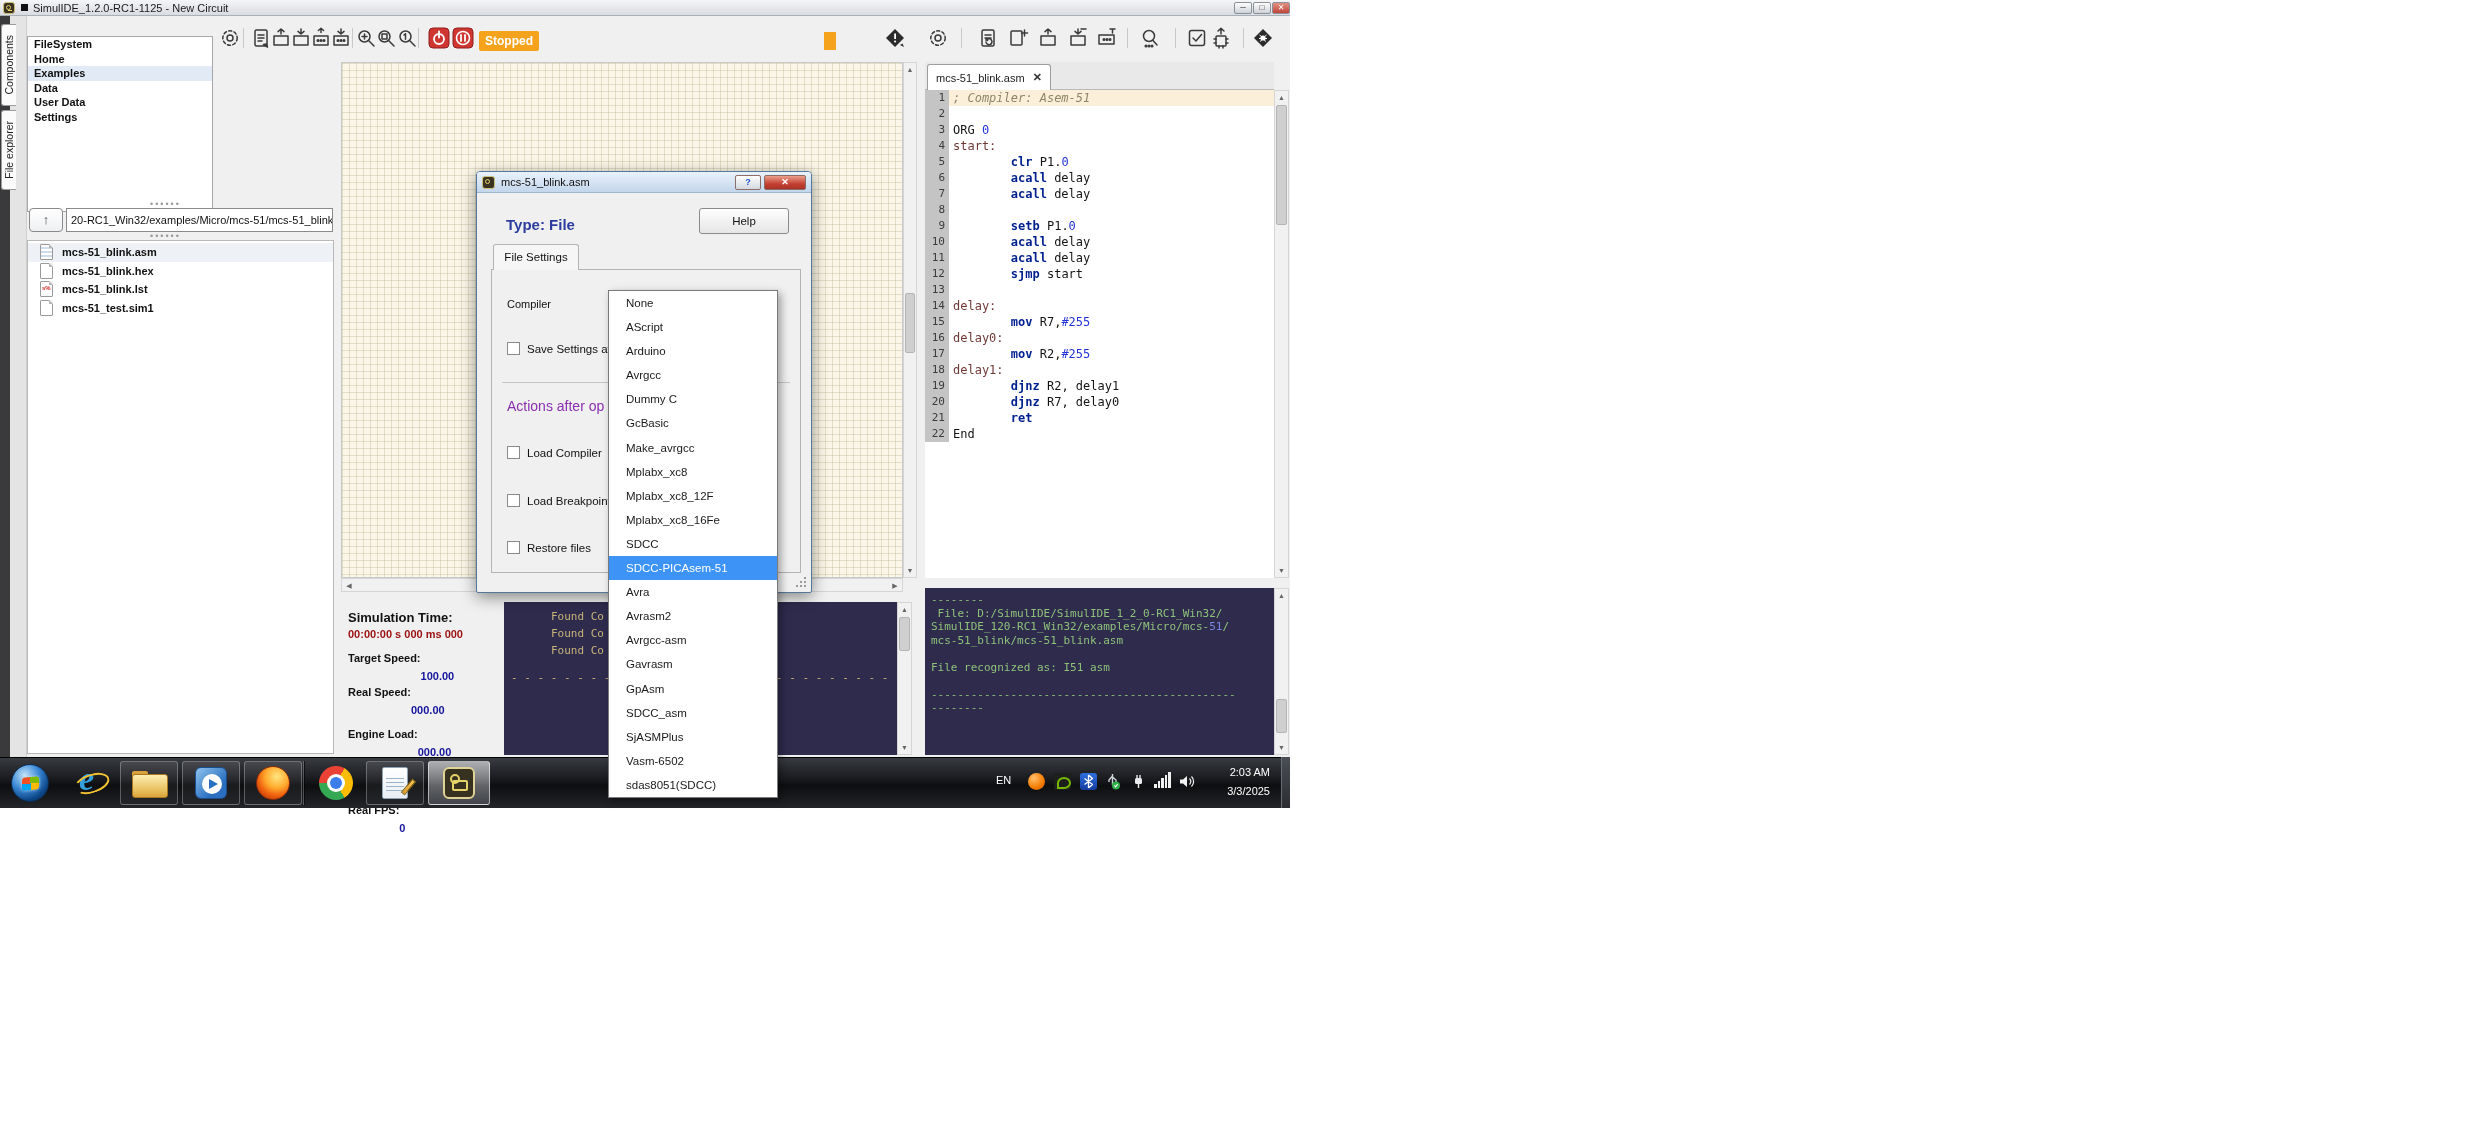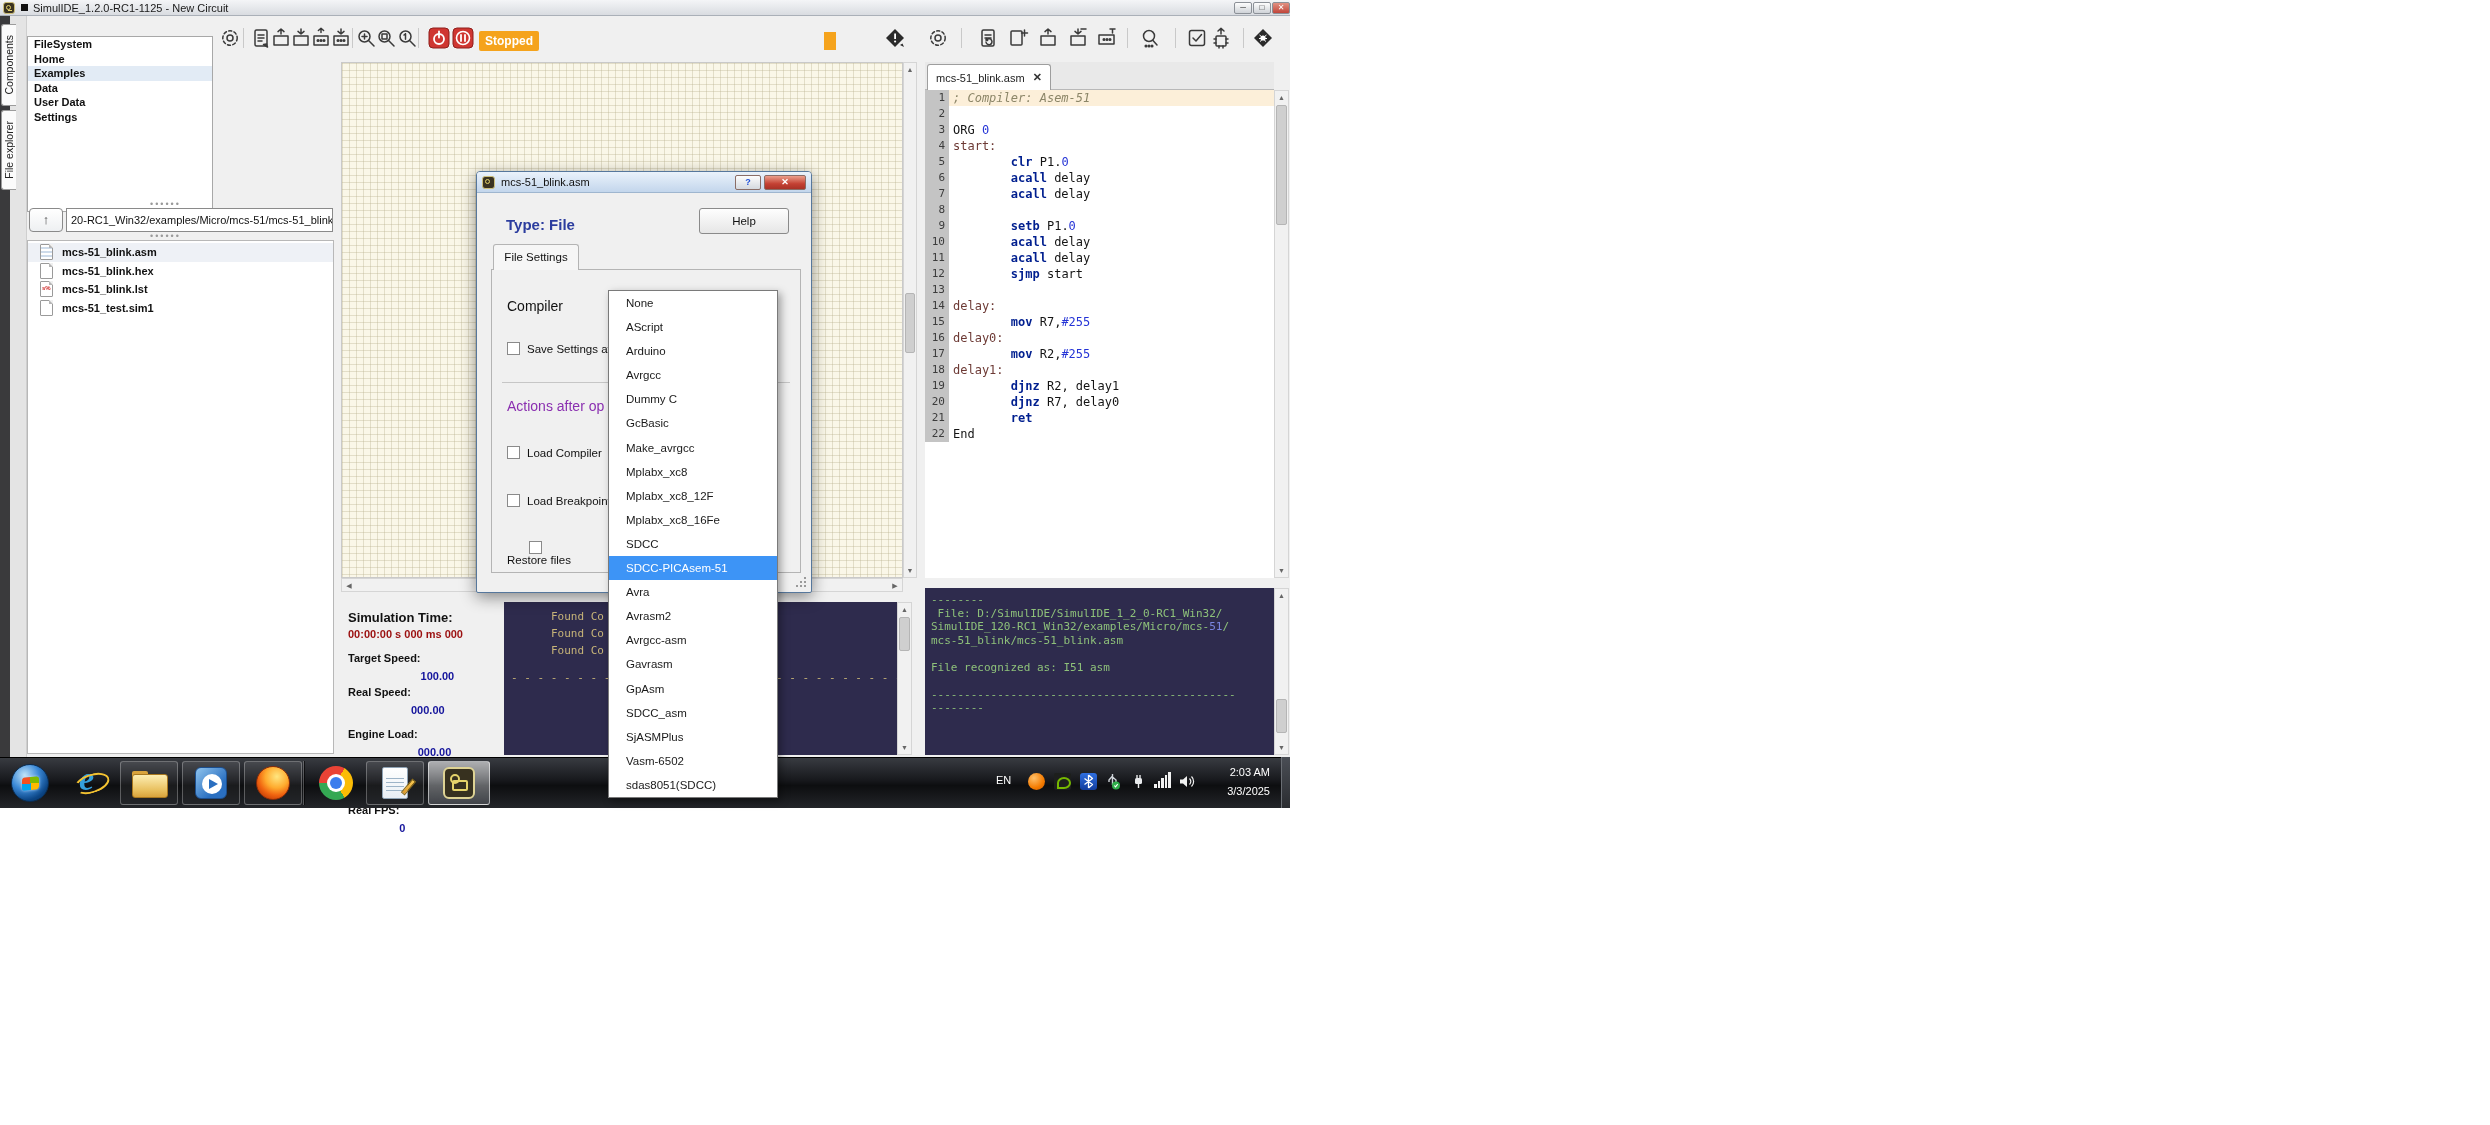--- a/index.html
+++ b/index.html
@@ -94,21 +94,21 @@
   #dialog-titlebar .dlg-logo { width:13px; height:13px; border-radius:3px; background:#3a3322; border:1px solid #cdbf7a; position:relative; }
   #dialog-titlebar .dlg-logo:before { content:""; position:absolute; left:2px; top:2px; width:3px; height:3px; border-radius:50%; border:1px solid #e5d36a; }
   #dialog-titlebar .dlg-title { font-size:11px; color:#111; margin-left:6px; }
   .dlg-btn { position:absolute; top:3px; height:15px; border:1px solid #8a6d66; border-radius:2px; font-size:9px; text-align:center; line-height:13px; }
   #dlg-help-btn { right:50px; width:26px; background:linear-gradient(#fdfdfd,#d4d9df); color:#1d4ed8; font-weight:bold; }
   #dlg-close-btn { right:5px; width:42px; background:linear-gradient(#eb9f8c,#c44133 60%,#a93227); color:#fff; font-weight:bold; }
   #dlg-type { position:absolute; left:29px; top:44px; font-size:15px; font-weight:600; color:#2b3c9e; }
   #help-btn { position:absolute; right:22px; top:36px; width:90px; height:26px; background:linear-gradient(#fefefe,#e6e6e6); border:1px solid #8a8a8a; border-radius:3px; font-size:11.5px; text-align:center; line-height:24px; color:#111; }
   #dlg-tab { position:absolute; left:16px; top:72px; width:86px; height:26px; background:#f6f6f6; border:1px solid #b4b4b4; border-bottom:none; border-radius:3px 3px 0 0; font-size:11.5px; text-align:center; line-height:25px; color:#111; z-index:2; }
   #dlg-pane { position:absolute; left:14px; top:97px; width:310px; height:304px; border:1px solid #b4b4b4; }
-  #dlg-compiler-label { position:absolute; left:15px; top:28px; font-size:14px; color:#111; }
+  #dlg-compiler-label { position:absolute; left:15px; top:28px; font-size:11px; color:#111; }
   .dlg-check { position:absolute; display:flex; align-items:center; font-size:11.5px; color:#111; }
   .dlg-check .box { width:13px; height:13px; background:#fff; border:1px solid #8a8a8a; margin-right:7px; flex:0 0 auto; }
   #dlg-sep { position:absolute; left:10px; top:112px; width:288px; height:1px; background:#c6c6c6; }
   #dlg-actions { position:absolute; left:15px; top:128px; font-size:14px; color:#8a2fb0; }
   #dlg-grip { position:absolute; right:4px; bottom:4px; width:12px; height:12px;
     background:radial-gradient(circle at 2px 10px,#9a9a9a 1px,transparent 1.5px),
                radial-gradient(circle at 6px 6px,#9a9a9a 1px,transparent 1.5px),
                radial-gradient(circle at 10px 2px,#9a9a9a 1px,transparent 1.5px),
                radial-gradient(circle at 6px 10px,#9a9a9a 1px,transparent 1.5px),
                radial-gradient(circle at 10px 6px,#9a9a9a 1px,transparent 1.5px),
@@ -507,21 +507,21 @@
     <div id="dlg-sep"></div>
     <div id="dlg-actions">Actions after op</div>
     <div class="dlg-check" style="left:15px;top:176px;">
       <span class="box"></span>
       <span>Load Compiler</span>
     </div>
     <div class="dlg-check" style="left:15px;top:224px;">
       <span class="box"></span>
       <span>Load Breakpoints</span>
     </div>
-    <div class="dlg-check" style="left:15px;top:271px;flex-direction:column;">
+    <div class="dlg-check" style="left:15px;top:271px;">
       <span class="box"></span>
       <span>Restore files</span>
     </div>
   </div>
   <div id="dlg-grip"></div>
 </div>
 
 <div id="dropdown" class="abs">
     <div class="dd-item">None</div>
     <div class="dd-item">AScript</div>

